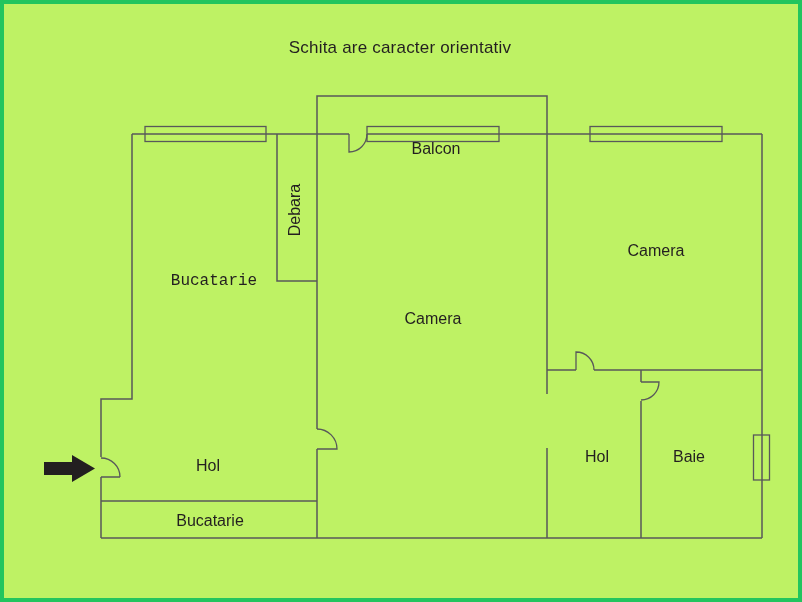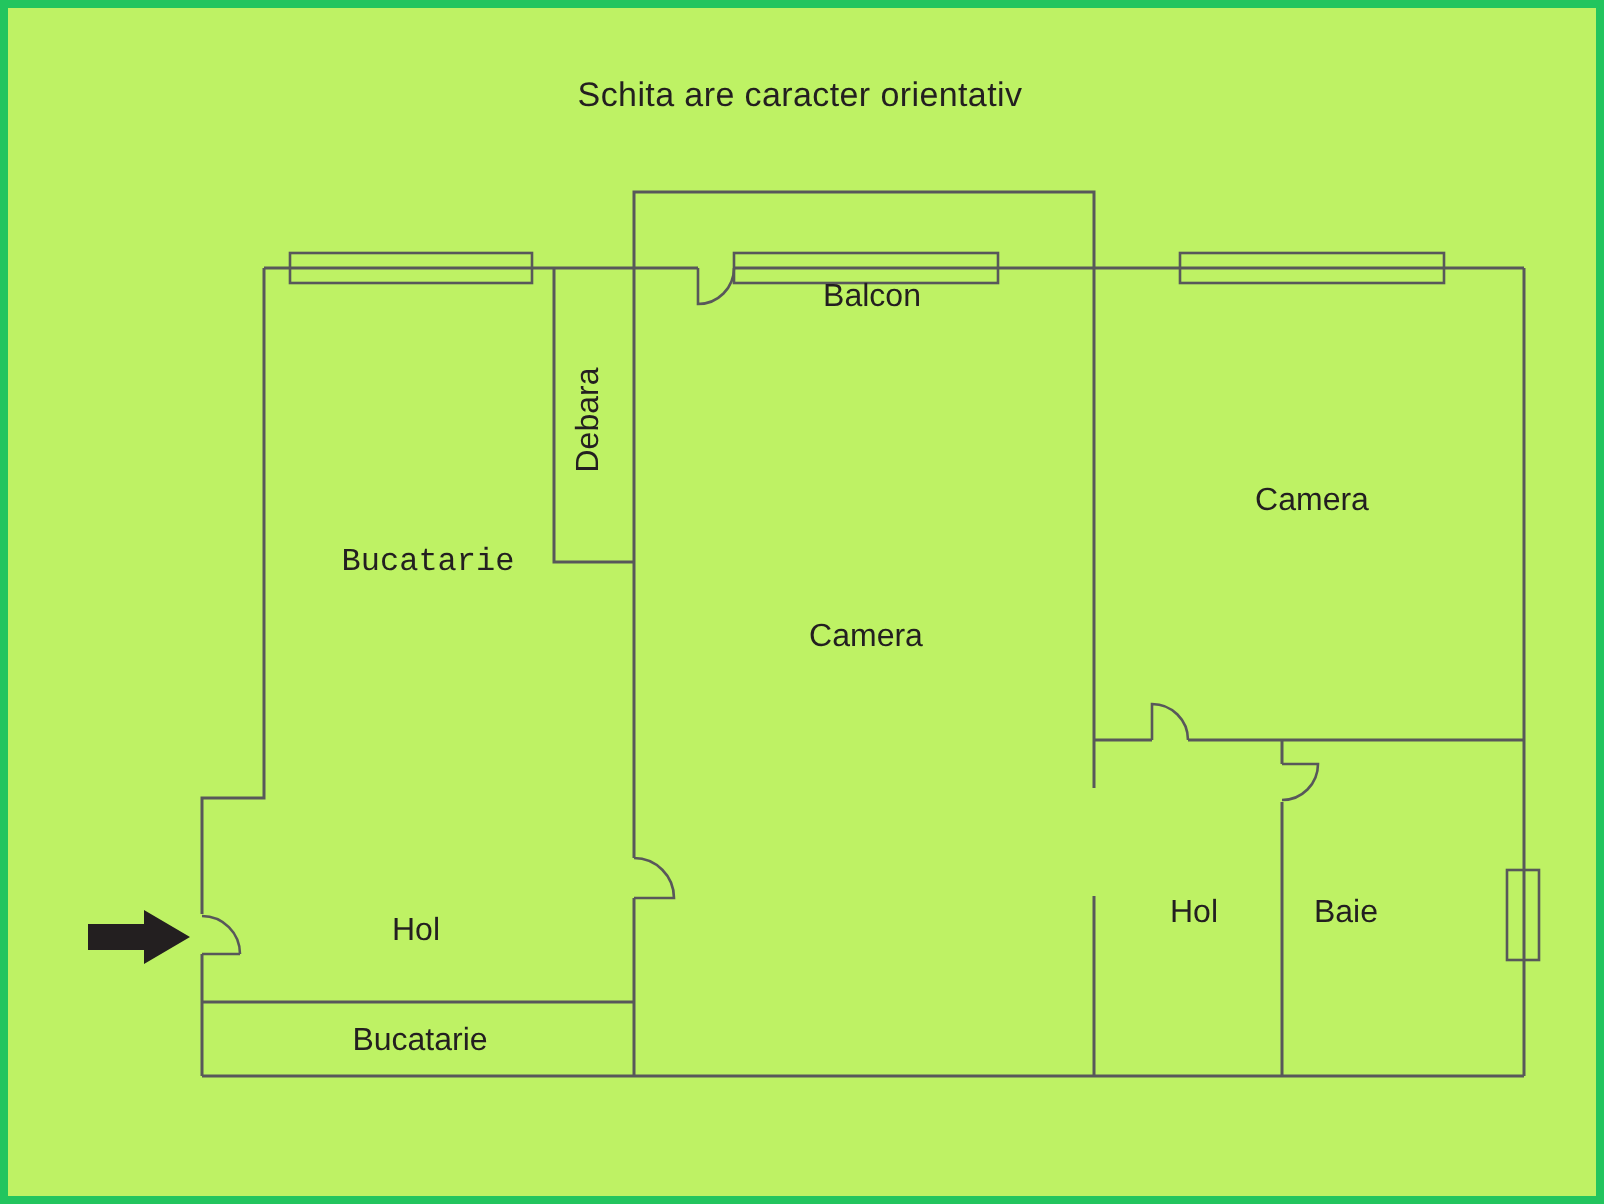--- a/index.html
+++ b/index.html
@@ -95,16 +95,16 @@
 
   <div class="plan-title">Schita are caracter orientativ</div>
 
   <div class="room-label" style="left:432px; top:107px;margin-top:38px;">Balcon</div>
   <div class="room-label rotated" style="left:291px; top:206px;">Debara</div>
   <div class="room-label" style="left:210px; top:277px;font-family:Liberation Mono, monospace;">Bucatarie</div>
   <div class="room-label" style="left:429px; top:315px;">Camera</div>
   <div class="room-label" style="left:652px; top:247px;">Camera</div>
   <div class="room-label" style="left:204px; top:462px;">Hol</div>
   <div class="room-label" style="left:593px; top:453px;">Hol</div>
-  <div class="room-label" style="left:669px; top:453px;text-align:center;">Baie</div>
+  <div class="room-label" style="left:685px; top:453px;text-align:center;">Baie</div>
   <div class="room-label" style="left:206px; top:517px;">Bucatarie</div>
 
 </div>
 
 </body></html>

